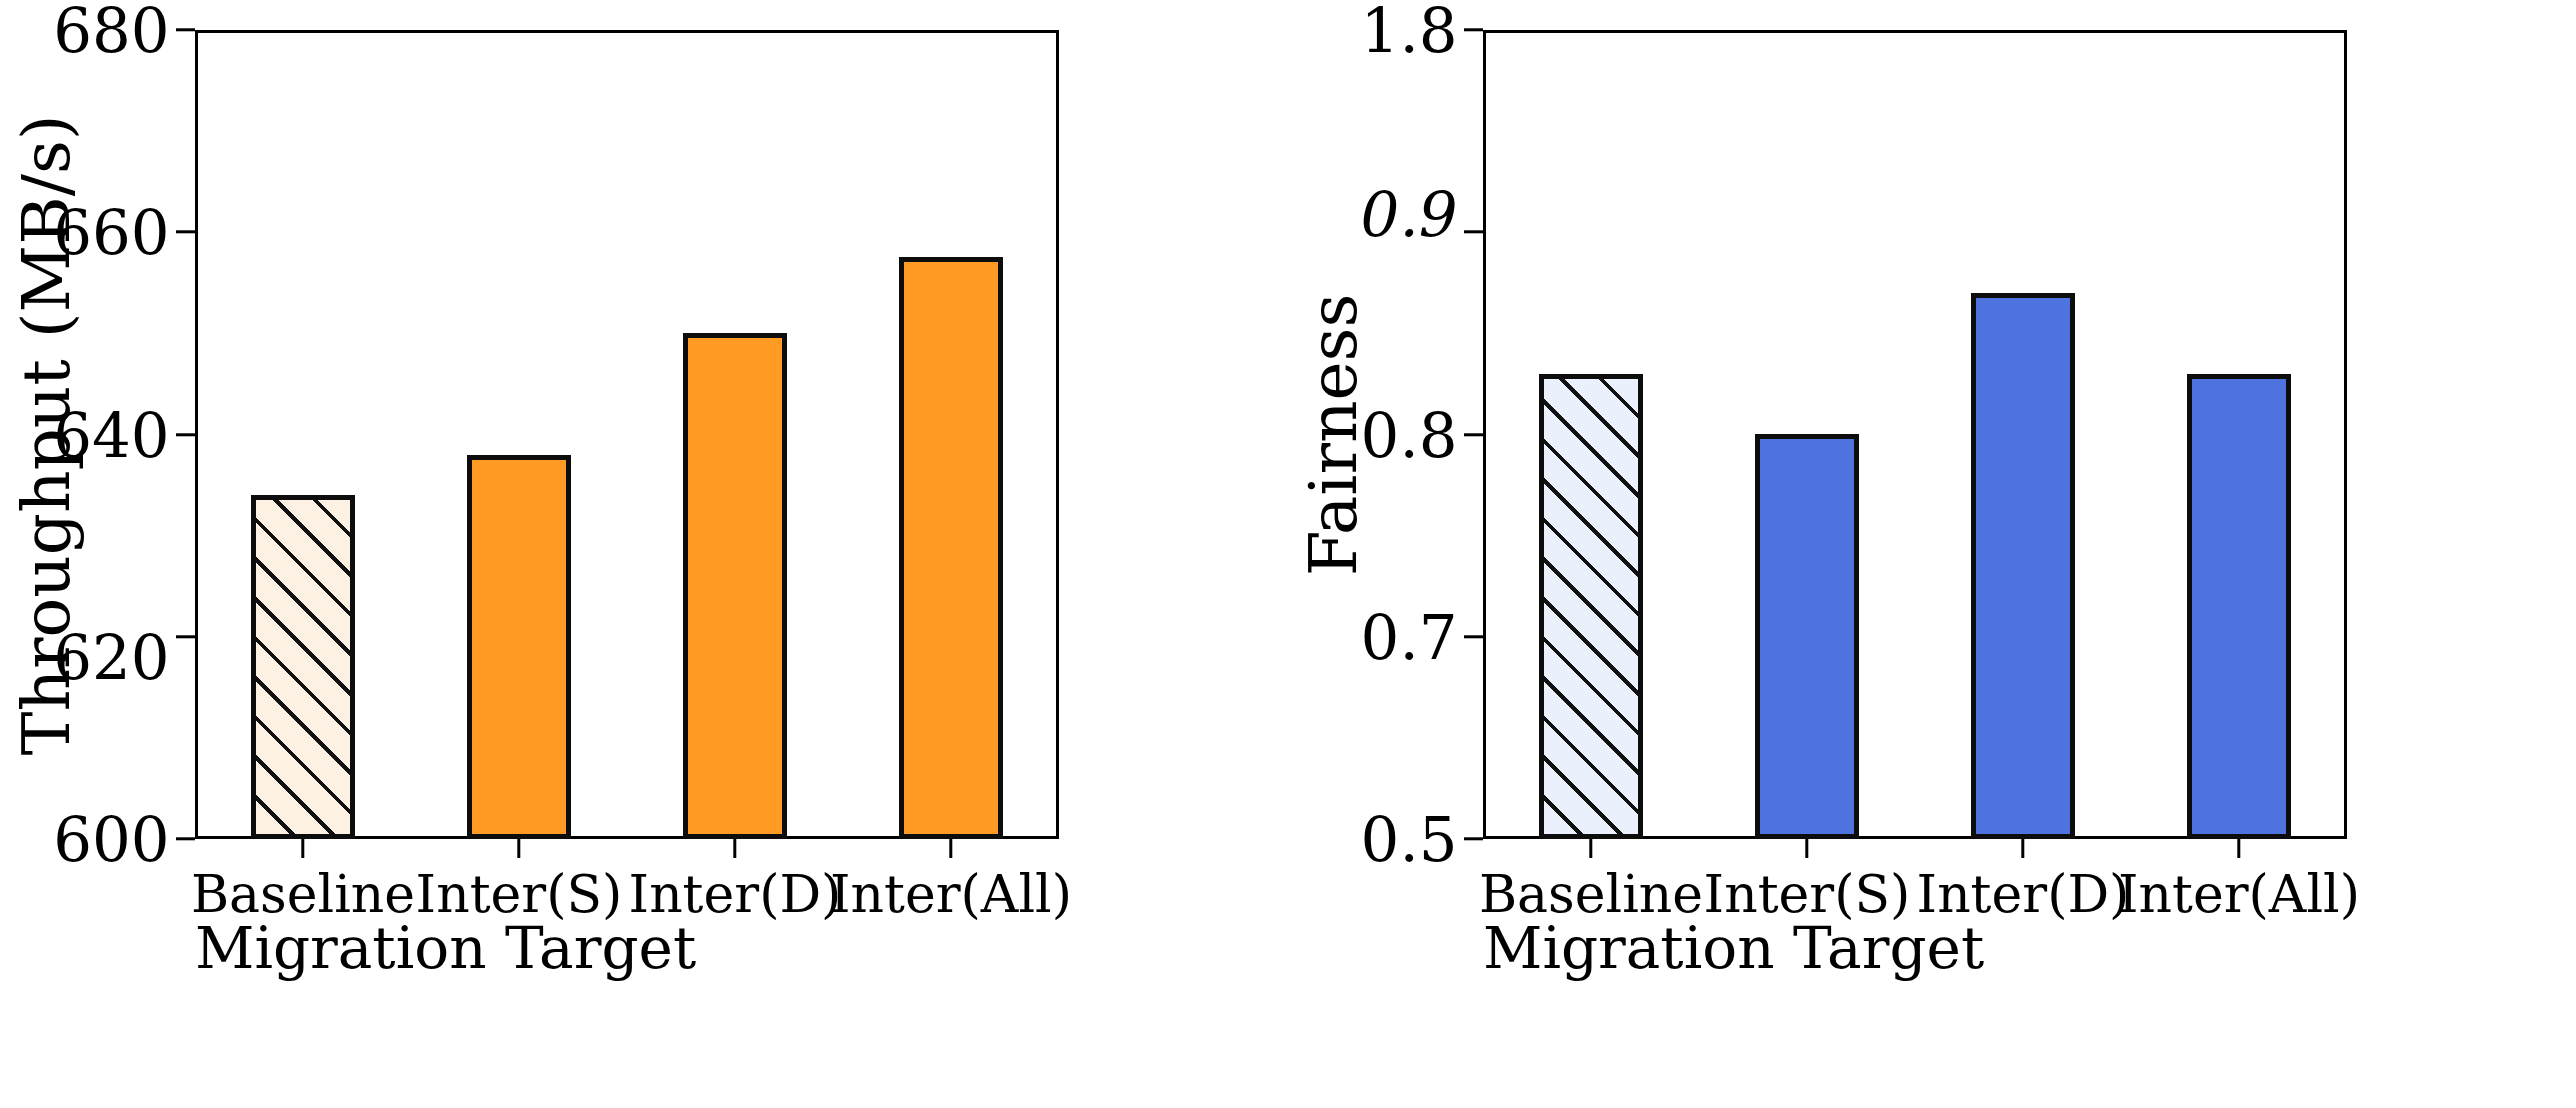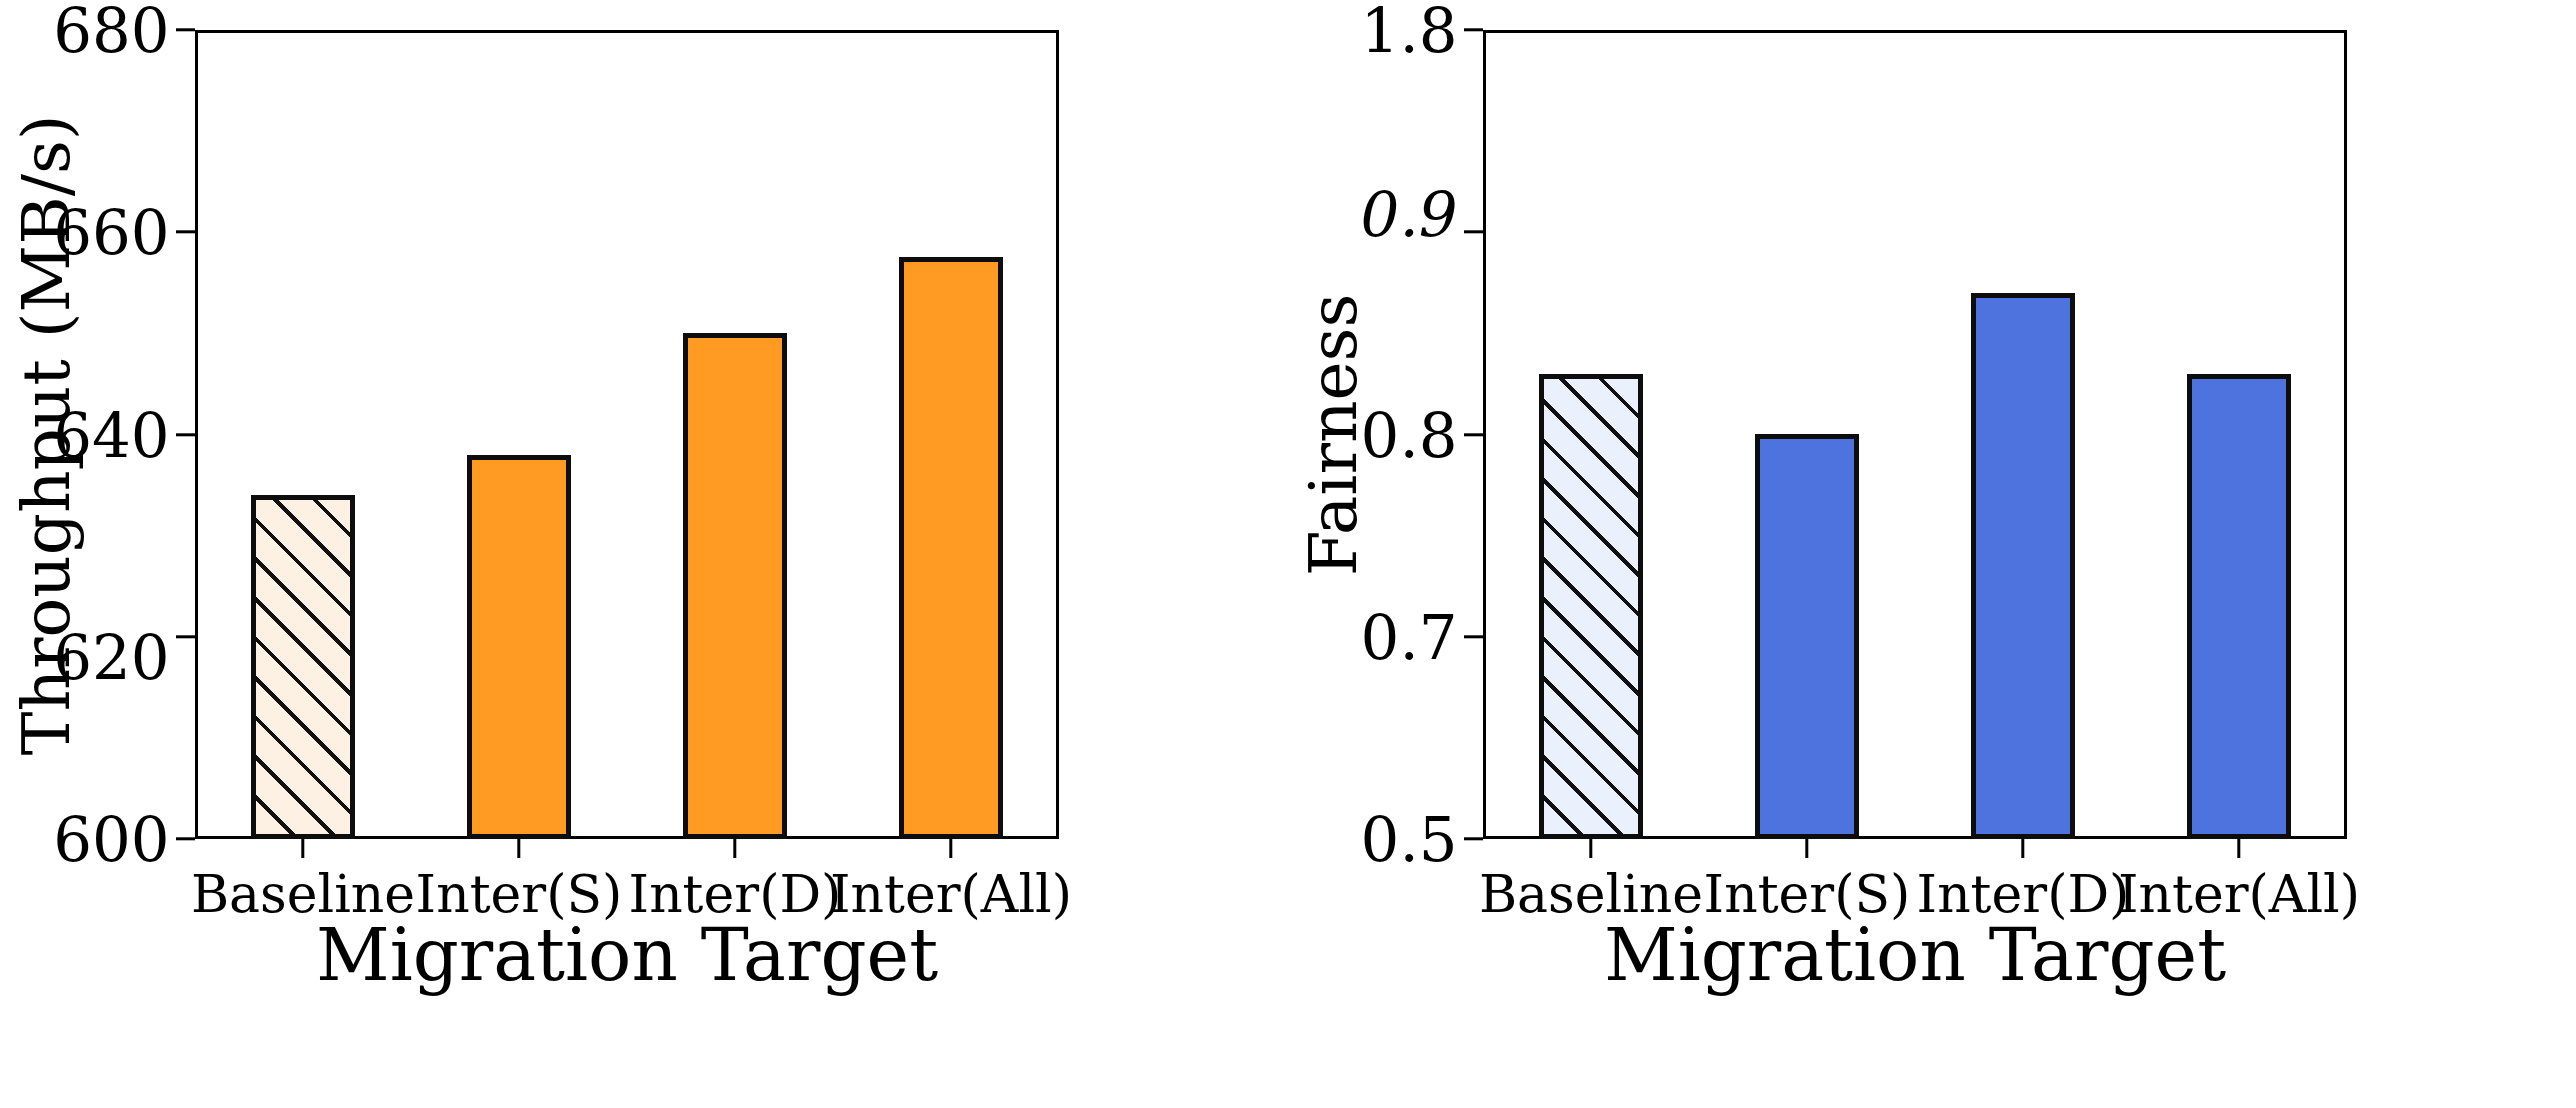--- a/index.html
+++ b/index.html
@@ -99,22 +99,21 @@
       transparent 0px, transparent 24px,
       #111 24px, #111 28px
     );
   }
 
   
   .xlabel{
     position:absolute;
     left:195px;width:864px;
     top:919px;
-    text-align:center;
-    font-size:72px;
+    font-size:58px;
     line-height:1;
   }
   .ylabel{
     position:absolute;
     left:0;
     top:30px;height:809px;
     width:93px;
     display:flex;align-items:center;justify-content:center;
   }
   .ylabel span{

